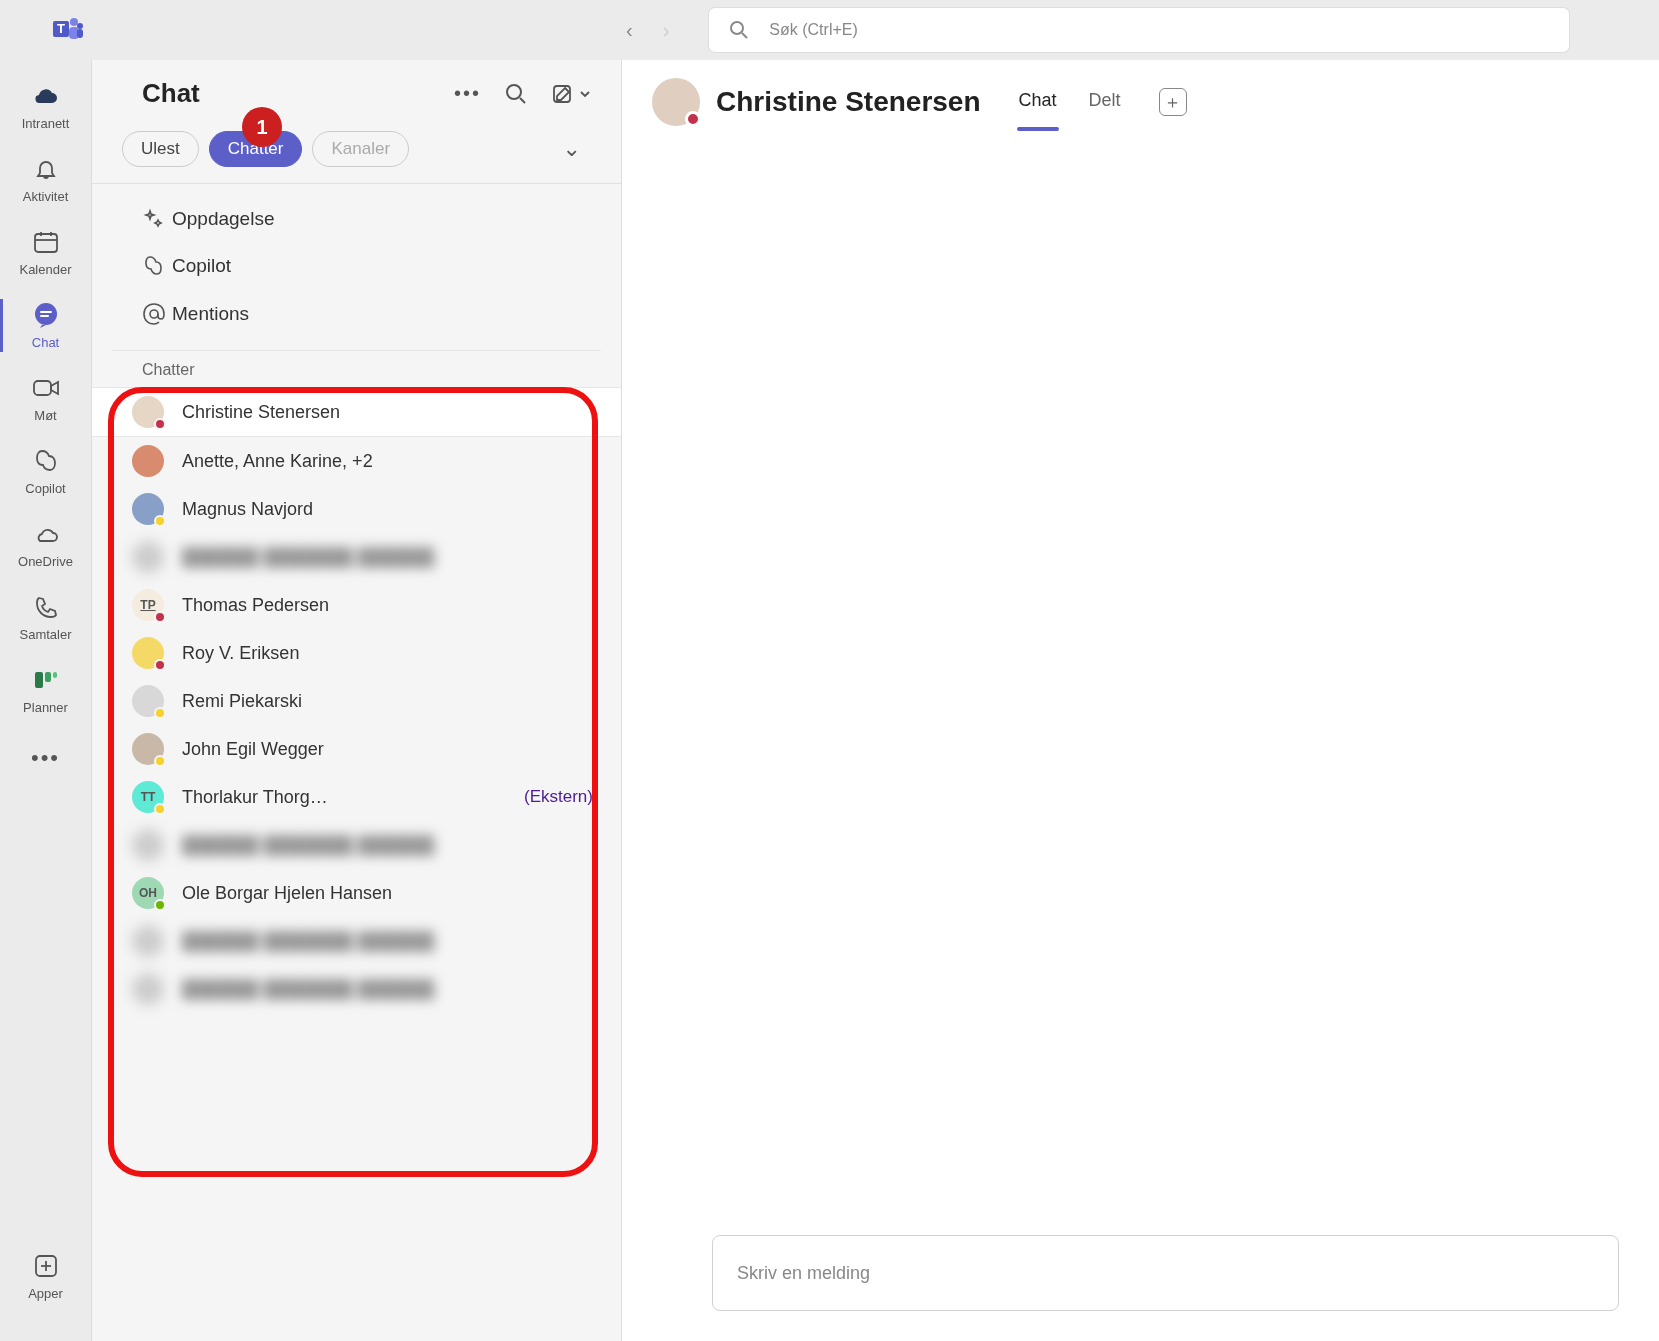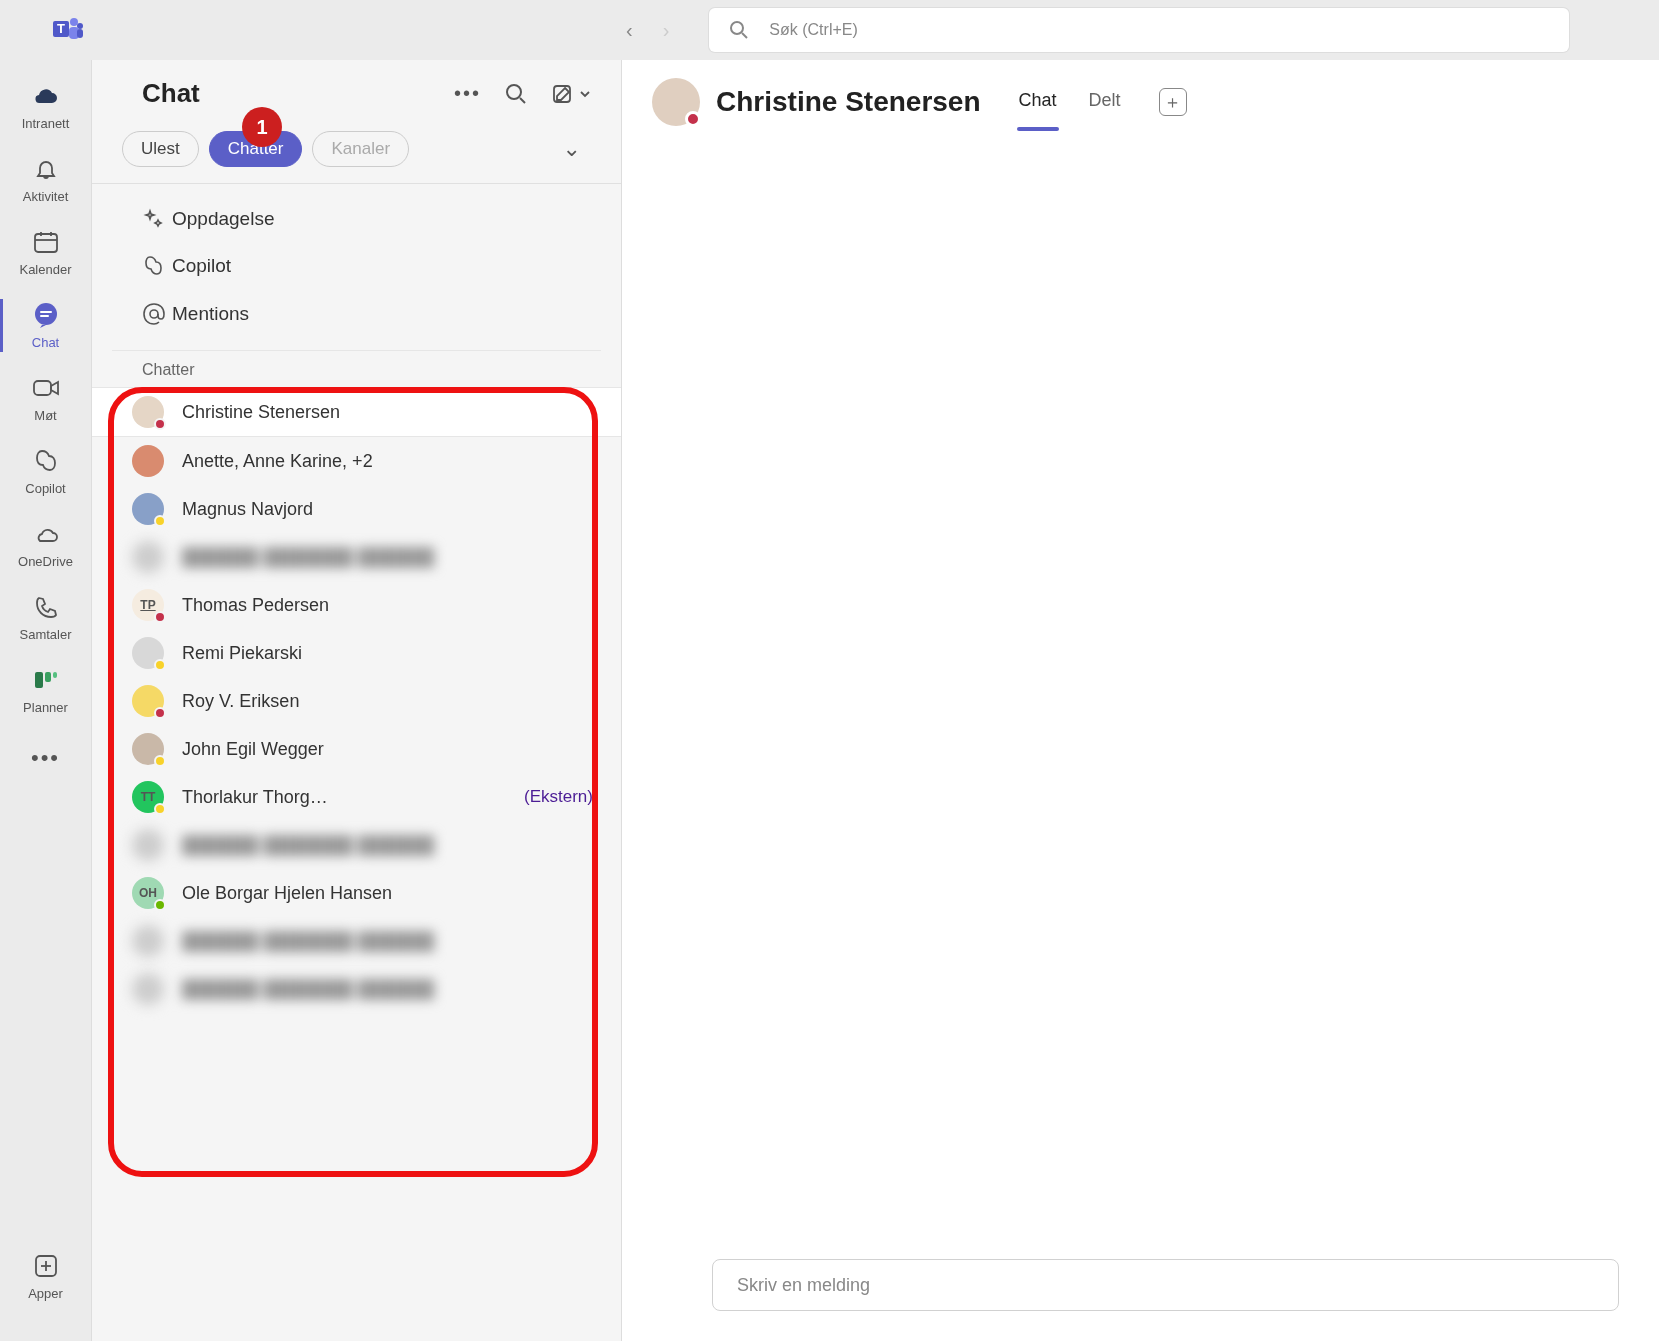--- a/index.html
+++ b/index.html
@@ -59,21 +59,21 @@
   .main-header { display:flex; align-items:center; gap:16px; padding: 18px 30px; }
   .main-header .mavatar { width:48px; height:48px; border-radius:50%; background:#e0cfc0; position:relative; }
   .main-header .mavatar .presence { position:absolute; right:-1px; bottom:-1px; width:16px; height:16px; border-radius:50%; background:#c4314b; border:3px solid #fff; }
   .main-header h2 { font-size:28px; font-weight:700; color:#222; }
   .main-tabs { margin-left:20px; display:flex; gap:28px; font-size:18px; color:#666; }
   .main-tabs .mtab { padding: 6px 2px 10px; cursor:pointer; position:relative; }
   .main-tabs .mtab.active { color:#242424; }
   .main-tabs .mtab.active::after { content:""; position:absolute; bottom:-10px; left:0; right:0; height:4px; background:#5b5fc7; border-radius:2px; }
   .main-header .plus { margin-left:20px; width:28px; height:28px; border:1.5px solid #888; border-radius:6px; display:flex; align-items:center; justify-content:center; color:#666; cursor:pointer; font-size:18px; }
 
-  .compose { margin: auto 40px 30px 90px; height:52px; border:1px solid #d1d1d1; border-radius:8px; display:flex; align-items:center; padding:0 24px; font-size:18px; color:#888; }
+  .compose { margin: auto 40px 30px 90px; height:76px; border:1px solid #d1d1d1; border-radius:8px; display:flex; align-items:center; padding:0 24px; font-size:18px; color:#888; }
 
   svg { display:block; }
 </style>
 </head>
 <body>
 
 <div class="topbar">
   <div class="logo">
     <svg width="34" height="34" viewBox="0 0 34 34">
         <rect x="2" y="8" width="16" height="16" rx="2" fill="#5059c9"></rect>
@@ -281,39 +281,39 @@
       </div>
       <div class="chat-item blurred">
         <div class="avatar"></div>
         <div class="name">██████ ███████ ██████</div>
       </div>
       <div class="chat-item">
         <div class="avatar" style="background: rgb(245, 236, 224); text-decoration: underline;">TP<div class="presence p-busy"></div></div>
         <div class="name">Thomas Pedersen</div>
       </div>
       <div class="chat-item">
+        <div class="avatar" style="background: rgb(245, 217, 102);">
+          <div class="presence p-busy"></div>
+        </div>
+        <div class="name">Roy V. Eriksen</div>
+      </div>
+      <div class="chat-item">
         <div class="avatar" style="background: rgb(216, 216, 216);">
           <div class="presence p-away"></div>
         </div>
         <div class="name">Remi Piekarski</div>
       </div>
       <div class="chat-item">
-        <div class="avatar" style="background: rgb(245, 217, 102);">
-          <div class="presence p-busy"></div>
-        </div>
-        <div class="name">Roy V. Eriksen</div>
-      </div>
-      <div class="chat-item">
         <div class="avatar" style="background: rgb(201, 184, 168);">
           <div class="presence p-away"></div>
         </div>
         <div class="name">John Egil Wegger</div>
       </div>
       <div class="chat-item">
-        <div class="avatar" style="background: #22c55e;">TT<div class="presence p-away"></div></div>
+        <div class="avatar" style="background: #5eead4;">TT<div class="presence p-away"></div></div>
         <div class="name">Thorlakur Thorg…</div>
         <div class="ext">(Ekstern)</div>
       </div>
       <div class="chat-item blurred">
         <div class="avatar"></div>
         <div class="name">██████ ███████ ██████</div>
       </div>
       <div class="chat-item">
         <div class="avatar" style="background: rgb(159, 217, 179);">OH<div class="presence p-avail"></div></div>
         <div class="name">Ole Borgar Hjelen Hansen</div>

